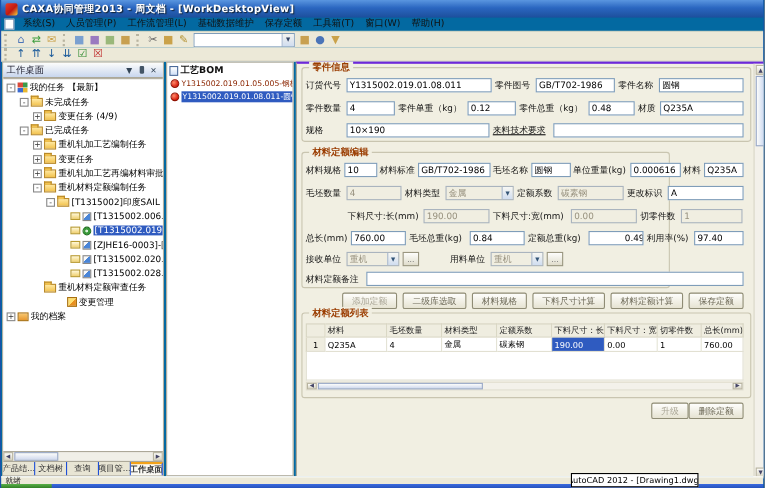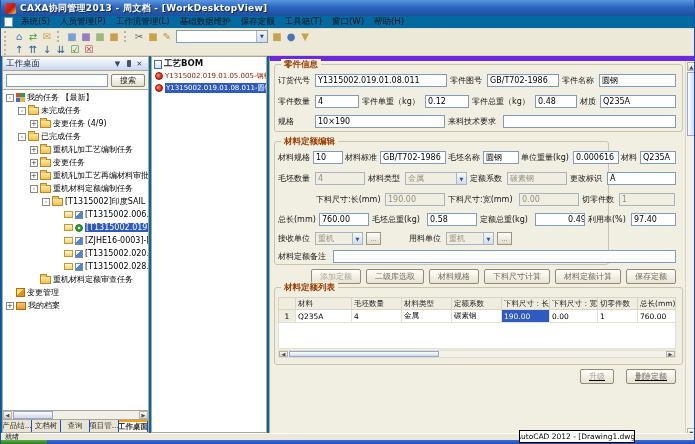--- a/index.html
+++ b/index.html
@@ -54,39 +54,39 @@
 .ltab.active{background:#FBFAF4;border-top:2px solid #F2A21A;font-weight:bold;}
 
 .mpanel{position:absolute;left:150px;top:56px;width:116px;height:377px;background:#fff;border:1px solid #ACA899;overflow:hidden;}
 .mhead{height:13px;display:flex;align-items:center;gap:2px;padding:1px 2px 0 2px;font-size:8.5px;font-weight:bold;color:#111;white-space:nowrap;}
 .mico{width:8px;height:9px;background:linear-gradient(#fff,#cfe0f8);border:1px solid #4a6a9a;flex:0 0 8px;}
 .bitem{height:12px;display:flex;align-items:center;gap:2px;padding-left:3px;font-size:7px;white-space:nowrap;overflow:hidden;}
 .bred{width:8px;height:8px;border-radius:50%;background:radial-gradient(circle at 35% 35%,#ff8a6a,#D82010 70%);border:1px solid #901000;flex:0 0 8px;}
 .blabel{color:#8B2500;}
 .bitem.sel .blabel{background:#2F5BC0;color:#fff;padding:0 1px;}
 
-.rpanel{position:absolute;left:268px;top:56px;width:427px;height:377px;background:#F1EFE2;border-top:5px solid #6d28d9;border-left:1px solid #ACA899;}
+.rpanel{position:absolute;left:268px;top:56px;width:427px;height:377px;background:#F1EFE2;border-top:2px solid #6d28d9;border-left:1px solid #ACA899;}
 .vscroll{position:absolute;right:0;top:0;width:11px;height:377px;background:#F3F1EA;border-left:1px solid #D8D5C4;}
 .varr{position:absolute;left:1px;width:9px;height:9px;background:linear-gradient(#fdfdfb,#d8d5c4);border:1px solid #b8b4a0;font-size:5px;display:flex;align-items:center;justify-content:center;color:#446;}
 .vthumb{position:absolute;left:1px;top:11px;width:9px;height:64px;background:linear-gradient(90deg,#fdfdfb,#c8d6f0);border:1px solid #98a8c8;}
 .gbox{position:absolute;border:1px solid #C9C5B0;border-radius:3px;}
 .gtitle{position:absolute;top:-6px;left:6px;background:#F1EFE2;padding:0 3px;font-size:8.5px;font-weight:bold;color:#9A3C00;white-space:nowrap;}
 .frow{position:absolute;left:8px;right:20px;height:15px;display:flex;align-items:center;gap:3px;font-size:8px;}
 .flbl{color:#141414;white-space:nowrap;flex-shrink:0;}
 .fld{height:13px;border:1px solid #7F9DB9;background:#fff;font-size:8px;color:#000;padding:0 2px;display:flex;align-items:center;overflow:hidden;white-space:nowrap;flex-shrink:0;}
 .fill{flex:1 1 auto;min-width:0;}
 .dis{background:#F0EEE1;color:#97917e;border-color:#AAB4BE;}
 .dd{justify-content:space-between;padding-right:0;}
 .da{font-size:5px;color:#357;background:linear-gradient(#f8f8f4,#d0ddf0);border-left:1px solid #a8b8d0;height:11px;width:10px;display:flex;align-items:center;justify-content:center;flex:0 0 10px;}
 .ebtn{width:15px;height:13px;font-size:7px;background:linear-gradient(#fdfdfb,#e0ddcc);border:1px solid #9a9680;display:flex;align-items:center;justify-content:center;color:#777;flex:0 0 15px;}
 .spacer{flex:0 0 22px;}
 .xbtn{height:15px;padding:0 8px;font-size:8px;color:#6e6a58;background:linear-gradient(#FEFEFC,#E6E3D2);border:1px solid #8F8C75;border-radius:2px;display:flex;align-items:center;white-space:nowrap;}
 .xbtn.off{color:#aaa696;}
 #qe-btns{position:absolute;right:20px;top:208px;display:flex;gap:5px;}
-#ql-btns{position:absolute;right:20px;top:308px;display:flex;gap:12px;text-decoration:underline;}
+#ql-btns{position:absolute;right:20px;top:308px;display:flex;gap:0;}
 .qtable{position:absolute;left:8px;right:20px;top:236px;}
 .qhead,.qrow{display:grid;grid-template-columns:18px 56px 50px 50px 50px 48px 48px 40px 1fr;}
 .th{height:13px;background:#EFEDE0;border:1px solid #D8D5C2;border-left:0;font-size:7.5px;display:flex;align-items:center;padding:0 2px;color:#222;overflow:hidden;white-space:nowrap;}
 .qhead .th:first-child{border-left:1px solid #D8D5C2;}
 .td{height:13px;background:#fff;border:1px solid #E2E0D2;border-top:0;border-left:0;font-size:7.5px;display:flex;align-items:center;padding:0 2px;overflow:hidden;white-space:nowrap;}
 .qrow .td:first-child{border-left:1px solid #D8D5C2;background:#EFEDE0;justify-content:center;}
 .td.sel{background:#2F5BC0;color:#fff;}
 .tblank{position:absolute;left:8px;right:20px;top:262px;height:26px;background:#fff;border:1px solid #E2E0D2;border-top:0;}
 .qhscroll{position:absolute;left:8px;right:20px;top:289px;height:8px;display:flex;background:#F3F1EA;border:1px solid #E0DECE;}
 
@@ -165,24 +165,20 @@
   <div class="lpanel">
     <div class="lhead">
       <span>工作桌面</span>
       <span class="sp"></span>
       <span class="hbtn">▼</span>
       <span class="hbtn">
           <span class="pinicon"></span>
         </span>
       <span class="hbtn">✕</span>
     </div>
-    <div class="searchrow">
-      <input value="" style="">
-      <span class="sbtn">搜索</span>
-    </div>
     <div class="tree" id="tree">
         <div class="trow" style="padding-left: 3px;">
           <span class="exp">-</span>
           <span class="ti-tasks"></span>
           <span class="tlabel">我的任务 【最新】</span>
         </div>
         <div class="trow" style="padding-left: 15px;">
           <span class="exp">-</span>
           <span class="ti-folder"></span>
           <span class="tlabel">未完成任务</span>
@@ -250,21 +246,21 @@
           <span class="expsp"></span>
           <span class="ti-mail"></span>
           <span class="ti-pen"></span>
           <span class="tlabel">[T1315002.028.02.00]</span>
         </div>
         <div class="trow" style="padding-left: 27px;">
           <span class="expsp"></span>
           <span class="ti-folder"></span>
           <span class="tlabel">重机材料定额审查任务</span>
         </div>
-        <div class="trow" style="padding-left: 3px;">
+        <div class="trow" style="padding-left: 3px; justify-content: center;">
           <span class="expsp"></span>
           <span class="ti-change"></span>
           <span class="tlabel">变更管理</span>
         </div>
         <div class="trow" style="padding-left: 3px;">
           <span class="exp">+</span>
           <span class="ti-archive"></span>
           <span class="tlabel">我的档案</span>
         </div>
       </div>
@@ -319,21 +315,21 @@
       <span class="flbl" style="width:60px;">零件单重（kg）</span>
       <span class="fld" style="width:44px;">0.12</span>
       <span class="flbl" style="width:60px;">零件总重（kg）</span>
       <span class="fld" style="width:42px;">0.48</span>
       <span class="flbl" style="width:17px;">材质</span>
       <span class="fld fill">Q235A</span>
     </div>
     <div class="frow" style="top:53px;">
       <span class="flbl" style="width:34px;">规格</span>
       <span class="fld" style="width:130px;">10×190</span>
-      <span class="flbl" style="width:52px;">来料技术要求</span>
+      <span class="flbl" style="width:52px;text-decoration:underline;">来料技术要求</span>
       <span class="fld fill"></span>
     </div>
 
     <div class="gbox" style="left:4px;top:80px;width:335px;height:124px;font-family:Liberation Mono, monospace;">
       <span class="gtitle">材料定额编辑</span>
     </div>
     <div class="frow" style="top:89px;gap:2px;">
       <span class="flbl" style="width:33px;">材料规格</span>
       <span class="fld" style="width:30px;">10</span>
       <span class="flbl" style="width:33px;">材料标准</span>
@@ -363,21 +359,21 @@
       <span class="fld dis" style="width:60px;">190.00</span>
       <span class="flbl" style="width:68px;">下料尺寸:宽(mm)</span>
       <span class="fld dis" style="width:60px;">0.00</span>
       <span class="flbl" style="width:34px;">切零件数</span>
       <span class="fld dis" style="width:56px;">1</span>
     </div>
     <div class="frow" style="top:151px;">
       <span class="flbl" style="width:38px;">总长(mm)</span>
       <span class="fld" style="width:50px;">760.00</span>
       <span class="flbl" style="width:52px;">毛坯总重(kg)</span>
-      <span class="fld" style="width:50px;">0.58</span>
+      <span class="fld" style="width:50px;">0.84</span>
       <span class="flbl" style="width:52px;">定额总重(kg)</span>
       <span class="fld" style="width:50px;padding-left:32px;">0.49</span>
       <span class="flbl" style="width:40px;">利用率(%)</span>
       <span class="fld fill">97.40</span>
     </div>
     <div class="frow" style="top:170px;">
       <span class="flbl" style="width:34px;">接收单位</span>
       <span class="fld dis dd" style="width:48px;">
           <i style="font-style:normal;">重机</i>
           <span class="da">▼</span>

